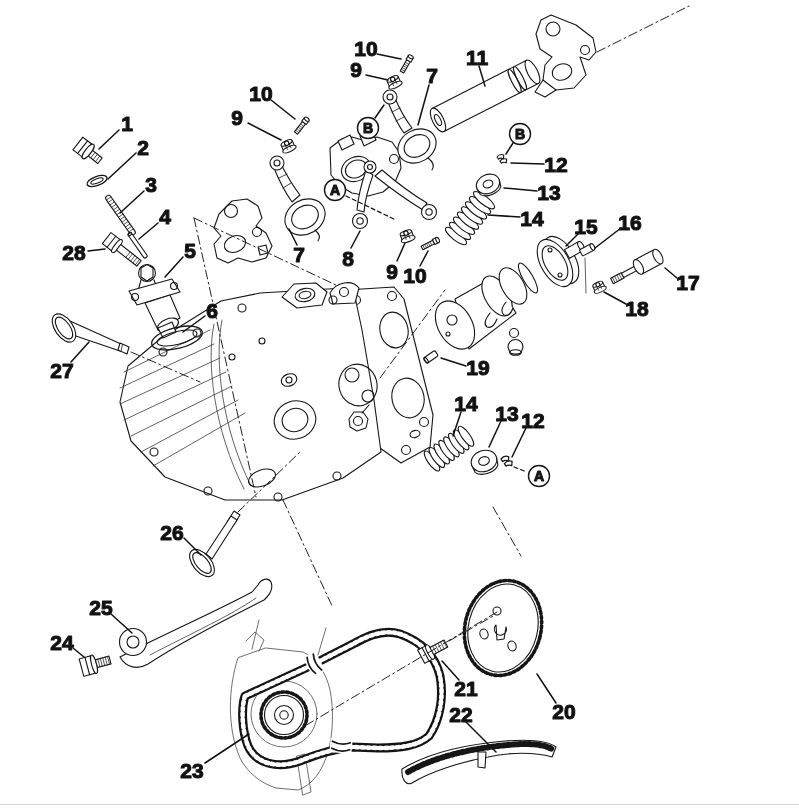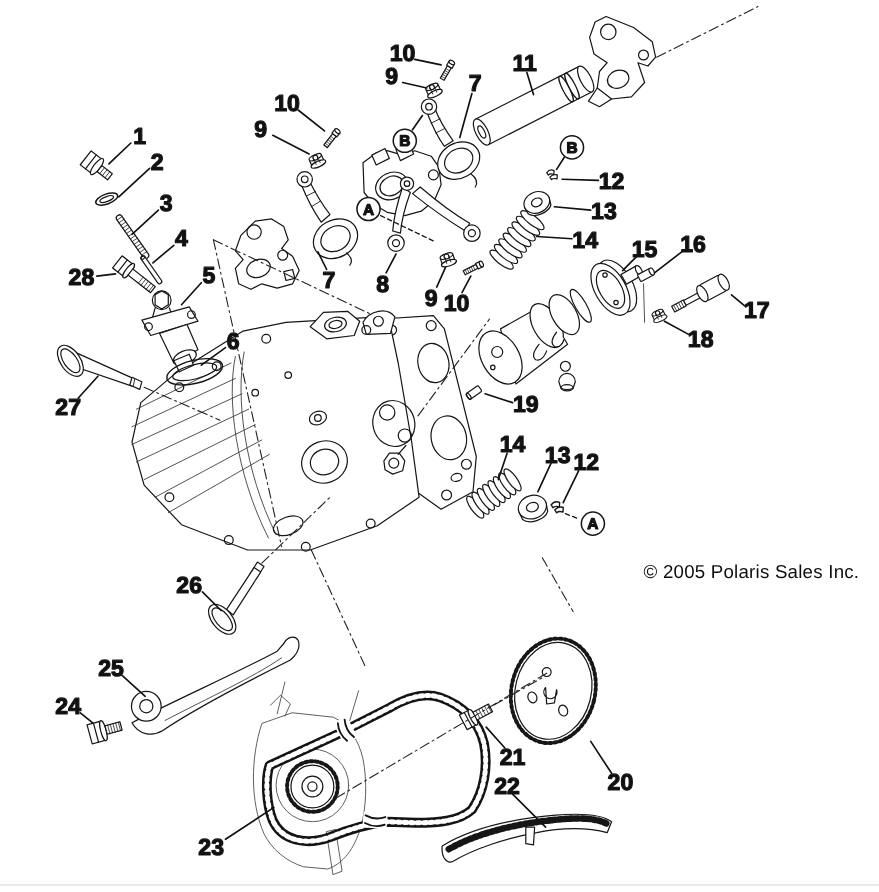--- a/index.html
+++ b/index.html
@@ -518,16 +518,15 @@
           <text x="466" y="410.5" class="callout">14</text>
           <text x="507" y="420.5" class="callout">13</text>
           <text x="533" y="427.5" class="callout">12</text>
           <text x="466" y="695.5" class="callout">21</text>
           <text x="564" y="718.5" class="callout">20</text>
           <text x="461" y="721.5" class="callout">22</text>
         </g>
   </g>
 </svg>
 
-<div class="copyright">© 2005 Polaris Sales Inc.</div>
 <div class="bottom-rule"></div>
 
 </div>
 
 </body></html>

